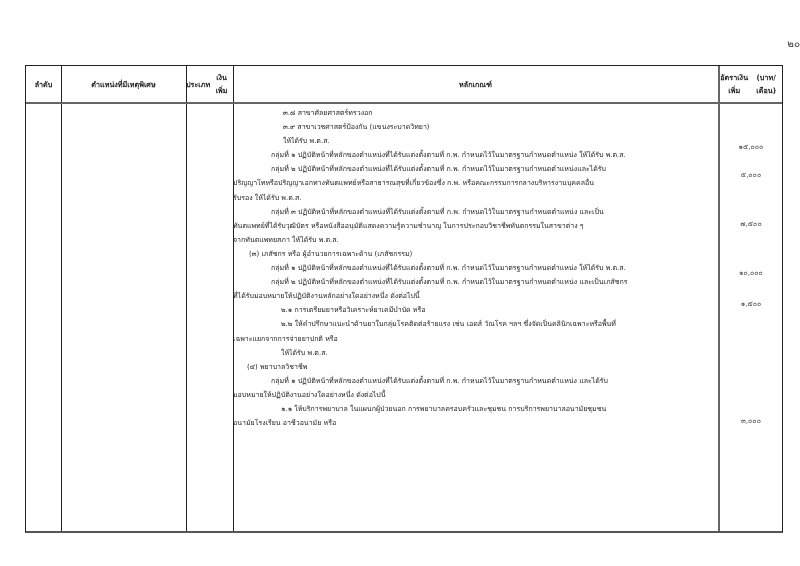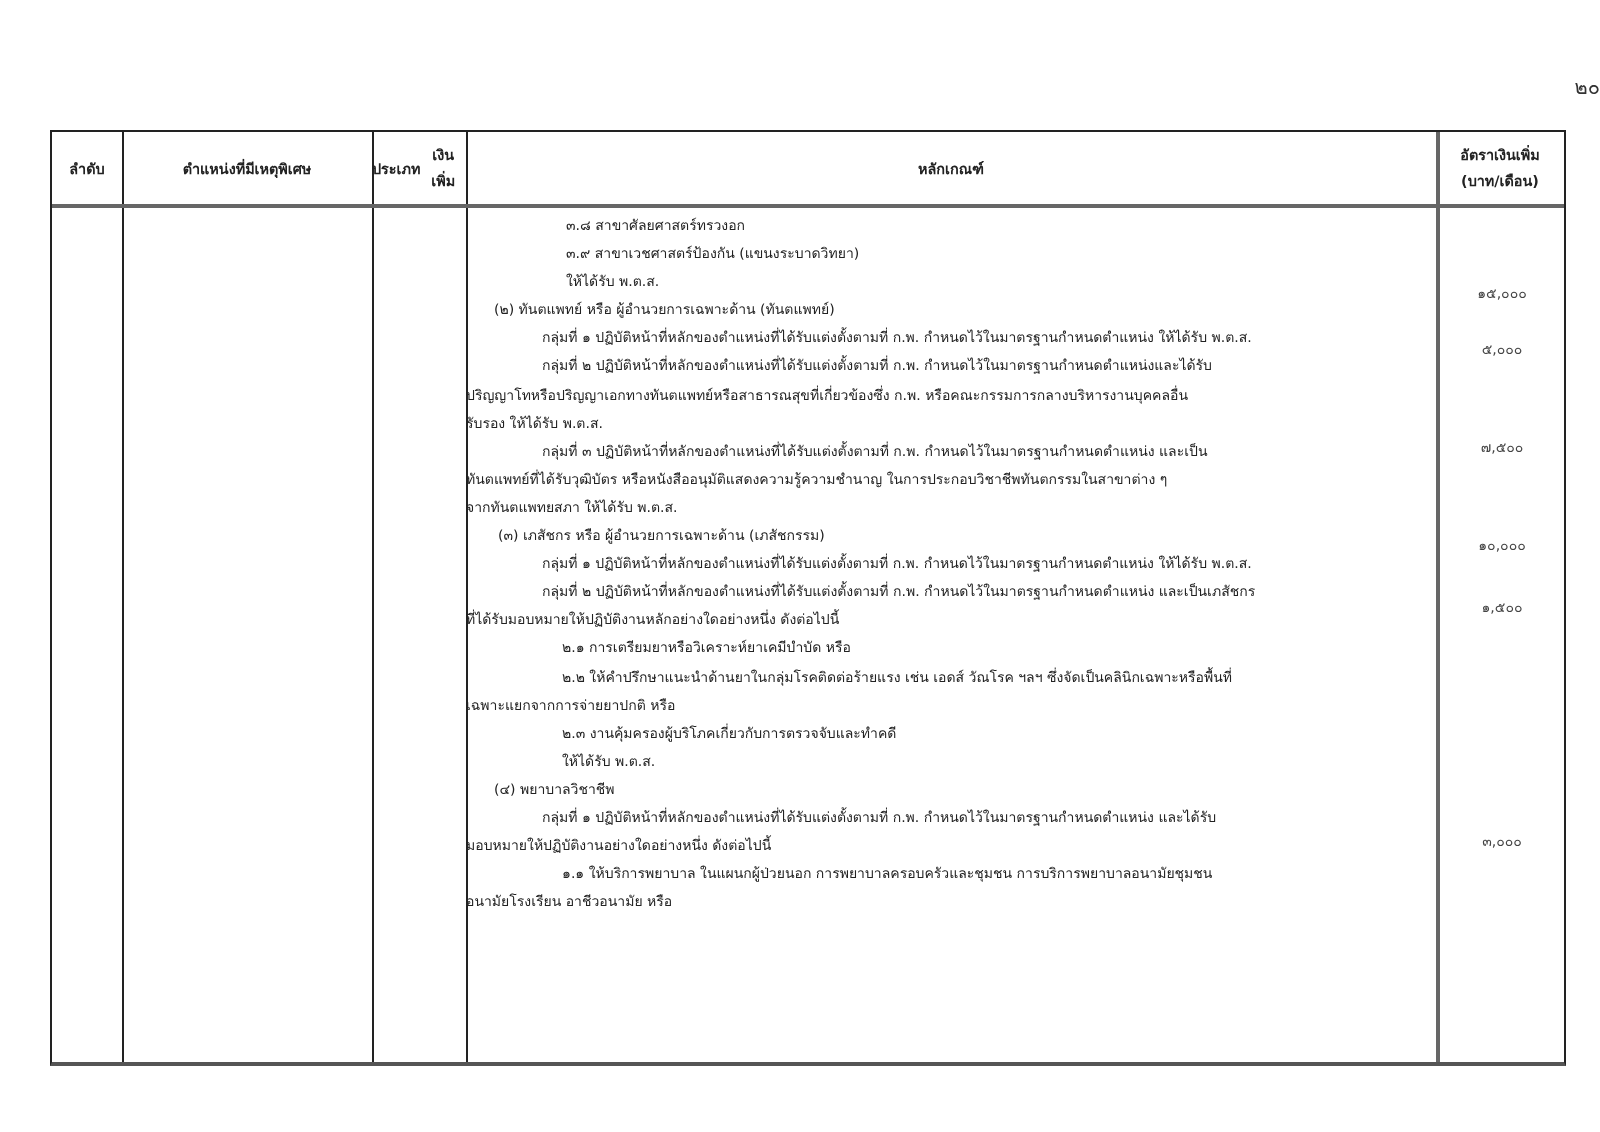--- a/index.html
+++ b/index.html
@@ -39,45 +39,43 @@
   <div class="hdr" style="left:35px;width:125px">
     <span>ตำแหน่งที่มีเหตุพิเศษ</span>
   </div>
   <div class="hdr" style="left:160px;width:47px;flex-direction:row">
     <span>ประเภท</span>
     <span>เงินเพิ่ม</span>
   </div>
   <div class="hdr" style="left:207px;width:485px">
     <span>หลักเกณฑ์</span>
   </div>
-  <div class="hdr" style="left:692px;width:64px;flex-direction:column">
+  <div class="hdr" style="left:692px;width:64px;flex-direction:row">
     <span>อัตราเงินเพิ่ม</span>
     <span>(บาท/เดือน)</span>
   </div>
 
   <div class="body-text">
     <div class="line i1">๓.๘ สาขาศัลยศาสตร์ทรวงอก</div>
     <div class="line i1">๓.๙ สาขาเวชศาสตร์ป้องกัน (แขนงระบาดวิทยา)</div>
     <div class="line i1">ให้ได้รับ พ.ต.ส.</div>
-    <div class="line" style="padding-left:14px">(๒) ทันตแพทย์ หรือ ผู้อำนวยการเฉพาะด้าน (ทันตแพทย์)</div>
     <div class="line i3">กลุ่มที่ ๑ ปฏิบัติหน้าที่หลักของตำแหน่งที่ได้รับแต่งตั้งตามที่ ก.พ. กำหนดไว้ในมาตรฐานกำหนดตำแหน่ง ให้ได้รับ พ.ต.ส.</div>
     <div class="line i3">กลุ่มที่ ๒ ปฏิบัติหน้าที่หลักของตำแหน่งที่ได้รับแต่งตั้งตามที่ ก.พ. กำหนดไว้ในมาตรฐานกำหนดตำแหน่งและได้รับ</div>
     <div class="line">ปริญญาโทหรือปริญญาเอกทางทันตแพทย์หรือสาธารณสุขที่เกี่ยวข้องซึ่ง ก.พ. หรือคณะกรรมการกลางบริหารงานบุคคลอื่น</div>
     <div class="line">รับรอง ให้ได้รับ พ.ต.ส.</div>
     <div class="line i3">กลุ่มที่ ๓ ปฏิบัติหน้าที่หลักของตำแหน่งที่ได้รับแต่งตั้งตามที่ ก.พ. กำหนดไว้ในมาตรฐานกำหนดตำแหน่ง และเป็น</div>
     <div class="line">ทันตแพทย์ที่ได้รับวุฒิบัตร หรือหนังสืออนุมัติแสดงความรู้ความชำนาญ ในการประกอบวิชาชีพทันตกรรมในสาขาต่าง ๆ</div>
     <div class="line">จากทันตแพทยสภา ให้ได้รับ พ.ต.ส.</div>
     <div class="line" style="padding-left:16px">(๓) เภสัชกร หรือ ผู้อำนวยการเฉพาะด้าน (เภสัชกรรม)</div>
     <div class="line i3">กลุ่มที่ ๑ ปฏิบัติหน้าที่หลักของตำแหน่งที่ได้รับแต่งตั้งตามที่ ก.พ. กำหนดไว้ในมาตรฐานกำหนดตำแหน่ง ให้ได้รับ พ.ต.ส.</div>
     <div class="line i3">กลุ่มที่ ๒ ปฏิบัติหน้าที่หลักของตำแหน่งที่ได้รับแต่งตั้งตามที่ ก.พ. กำหนดไว้ในมาตรฐานกำหนดตำแหน่ง และเป็นเภสัชกร</div>
     <div class="line">ที่ได้รับมอบหมายให้ปฏิบัติงานหลักอย่างใดอย่างหนึ่ง ดังต่อไปนี้</div>
     <div class="line i4">๒.๑ การเตรียมยาหรือวิเคราะห์ยาเคมีบำบัด หรือ</div>
     <div class="line i4">๒.๒ ให้คำปรึกษาแนะนำด้านยาในกลุ่มโรคติดต่อร้ายแรง เช่น เอดส์ วัณโรค ฯลฯ ซึ่งจัดเป็นคลินิกเฉพาะหรือพื้นที่</div>
     <div class="line">เฉพาะแยกจากการจ่ายยาปกติ หรือ</div>
-    <div class="line i4">๒.๓ งานคุ้มครองผู้บริโภคเกี่ยวกับการตรวจจับและทำคดี</div>
     <div class="line i4">ให้ได้รับ พ.ต.ส.</div>
     <div class="line" style="padding-left:14px">(๔) พยาบาลวิชาชีพ</div>
     <div class="line i3">กลุ่มที่ ๑ ปฏิบัติหน้าที่หลักของตำแหน่งที่ได้รับแต่งตั้งตามที่ ก.พ. กำหนดไว้ในมาตรฐานกำหนดตำแหน่ง และได้รับ</div>
     <div class="line">มอบหมายให้ปฏิบัติงานอย่างใดอย่างหนึ่ง ดังต่อไปนี้</div>
     <div class="line i4">๑.๑ ให้บริการพยาบาล ในแผนกผู้ป่วยนอก การพยาบาลครอบครัวและชุมชน การบริการพยาบาลอนามัยชุมชน</div>
     <div class="line">อนามัยโรงเรียน อาชีวอนามัย หรือ</div>
   </div>
 
   <div class="amt" style="top:75px">๑๕,๐๐๐</div>
   <div class="amt" style="top:103px">๕,๐๐๐</div>

